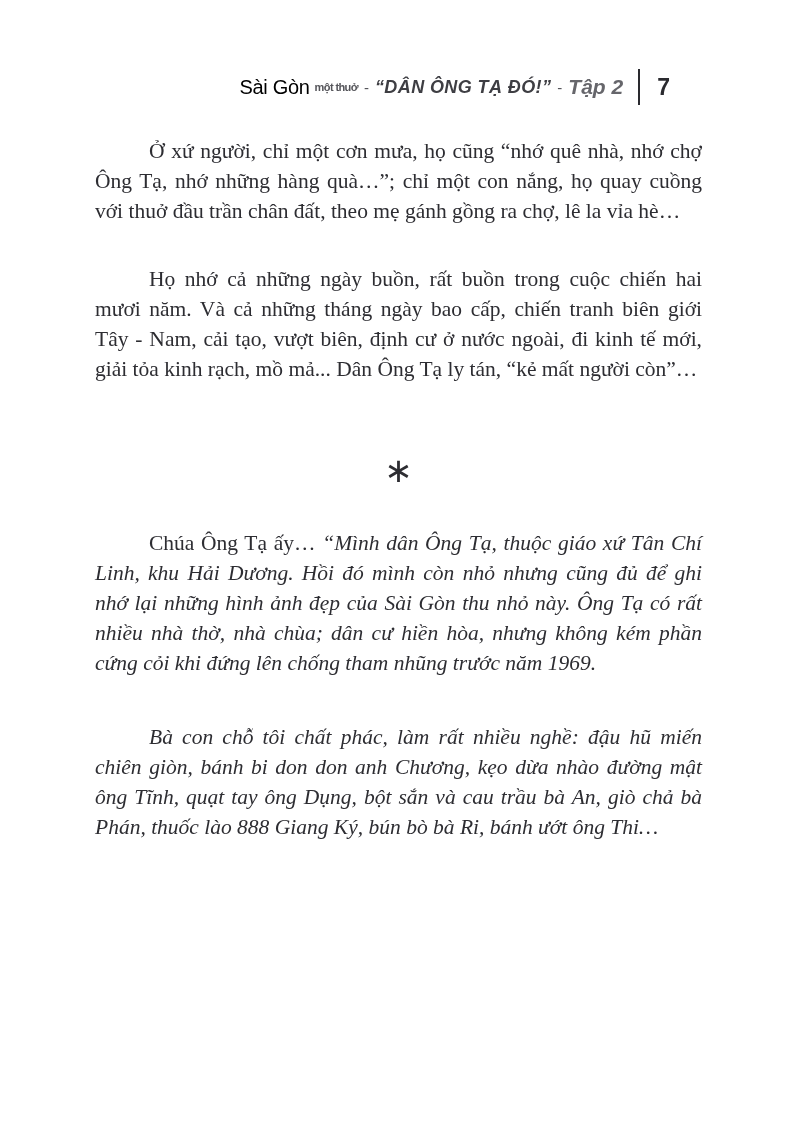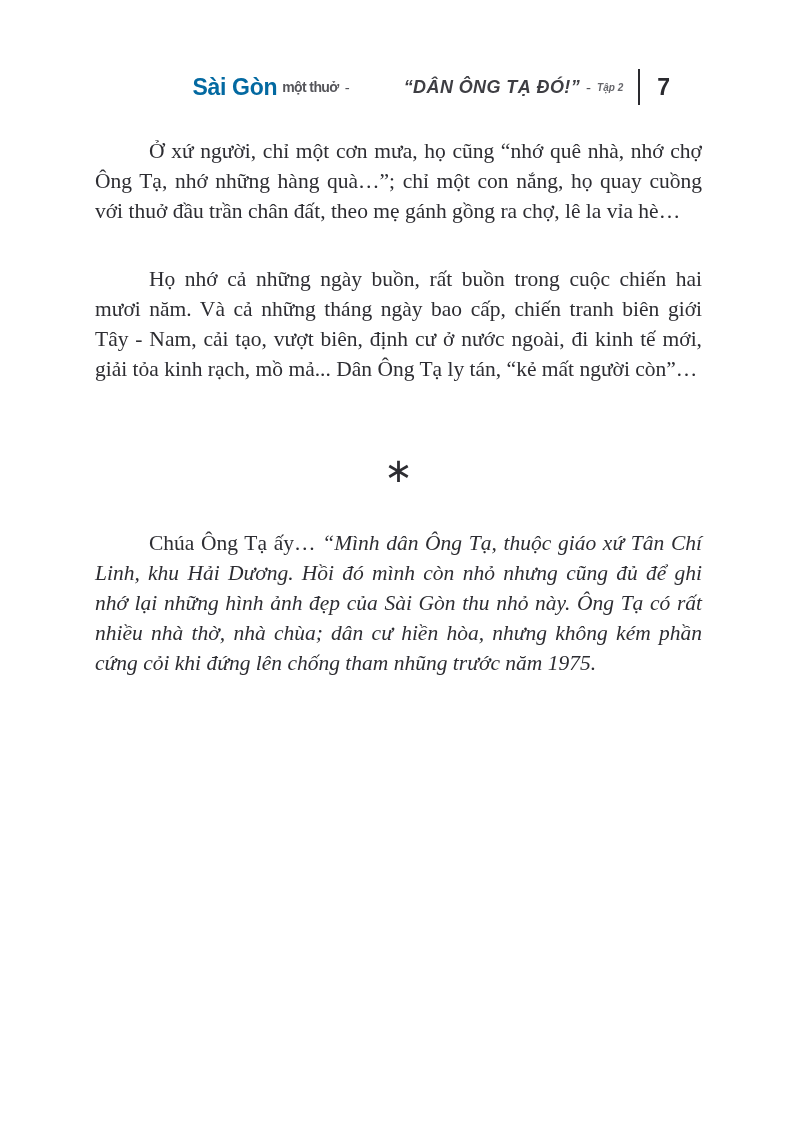--- a/index.html
+++ b/index.html
@@ -21,49 +21,48 @@
     position: absolute;
     top: 67px;
     right: 124px;
     height: 40px;
     display: flex;
     align-items: center;
     font-family: "Liberation Sans", sans-serif;
     white-space: nowrap;
   }
   .series {
-    font-weight: bold;
-    font-size: 23px;
+    font-weight: normal;
+    font-size: 20px;
     letter-spacing: -0.3px;
-    color: #0369a1;
+    color: #000000;
   }
   .qualifier {
     font-weight: bold;
-    font-size: 14px;
+    font-size: 11px;
     letter-spacing: -0.6px;
     color: #55555a;
     margin-left: 5px;
   }
   .dash {
     margin: 0 6px;
     font-size: 15px;
     color: #55555a;
   }
   .booktitle {
     font-weight: bold;
     font-style: italic;
     font-size: 18px;
     letter-spacing: 0.4px;
     color: #3e3e43;
-    margin-left: 48px;
   }
   .volume {
     font-weight: bold;
     font-style: italic;
-    font-size: 10px;
+    font-size: 21px;
     color: #66666b;
   }
   .rule {
     display: inline-block;
     width: 2px;
     height: 36px;
     background: #2a2a2f;
     margin-left: 15px;
     margin-right: 17px;
   }
@@ -135,19 +134,20 @@
   <main class="text-column">
 
     <p class="para roman p1">Ở xứ người, chỉ một cơn mưa, họ cũng “nhớ quê nhà, nhớ chợ Ông Tạ, nhớ những hàng quà…”; chỉ một con nắng, họ quay cuồng với thuở đầu trần chân đất, theo mẹ gánh gồng ra chợ, lê la vỉa hè…</p>
 
     <p class="para roman p2">Họ nhớ cả những ngày buồn, rất buồn trong cuộc chiến hai mươi năm. Và cả những tháng ngày bao cấp, chiến tranh biên giới Tây - Nam, cải tạo, vượt biên, định cư ở nước ngoài, đi kinh tế mới, giải tỏa kinh rạch, mồ mả... Dân Ông Tạ ly tán, “kẻ mất người còn”…</p>
 
     <div class="divider">
       <span class="asterisk">∗</span>
     </div>
 
-    <p class="para p3"><span class="roman">Chúa Ông Tạ ấy… </span><span class="italic">“Mình dân Ông Tạ, thuộc giáo xứ Tân Chí Linh, khu Hải Dương. Hồi đó mình còn nhỏ nhưng cũng đủ để ghi nhớ lại những hình ảnh đẹp của Sài Gòn thu nhỏ này. Ông Tạ có rất nhiều nhà thờ, nhà chùa; dân cư hiền hòa, nhưng không kém phần cứng cỏi khi đứng lên chống tham nhũng trước năm 1975.</span></p>
+    <p class="para p3"><span class="roman">Chúa Ông Tạ ấy… </span><span class="italic">“Mình dân Ông Tạ, thuộc giáo xứ Tân Chí Linh, khu Hải Dương. Hồi đó mình còn nhỏ nhưng cũng đủ để ghi nhớ lại những hình ảnh đẹp của Sài Gòn thu nhỏ này. Ông Tạ có rất nhiều nhà thờ, nhà chùa; dân cư hiền hòa, nhưng không kém phần cứng cỏi khi đứng lên chống tham nhũng trước năm 1969.</span></p>
 
+    <p class="para italic p4">Bà con chỗ tôi chất phác, làm rất nhiều nghề: đậu hũ miến chiên giòn, bánh bi don don anh Chương, kẹo dừa nhào đường mật ông Tĩnh, quạt tay ông Dụng, bột sắn và cau trầu bà An, giò chả bà Phán, thuốc lào 888 Giang Ký, bún bò bà Ri, bánh ướt ông Thi…</p>
 
 
   </main>
 
 </div>
 
 </body></html>

